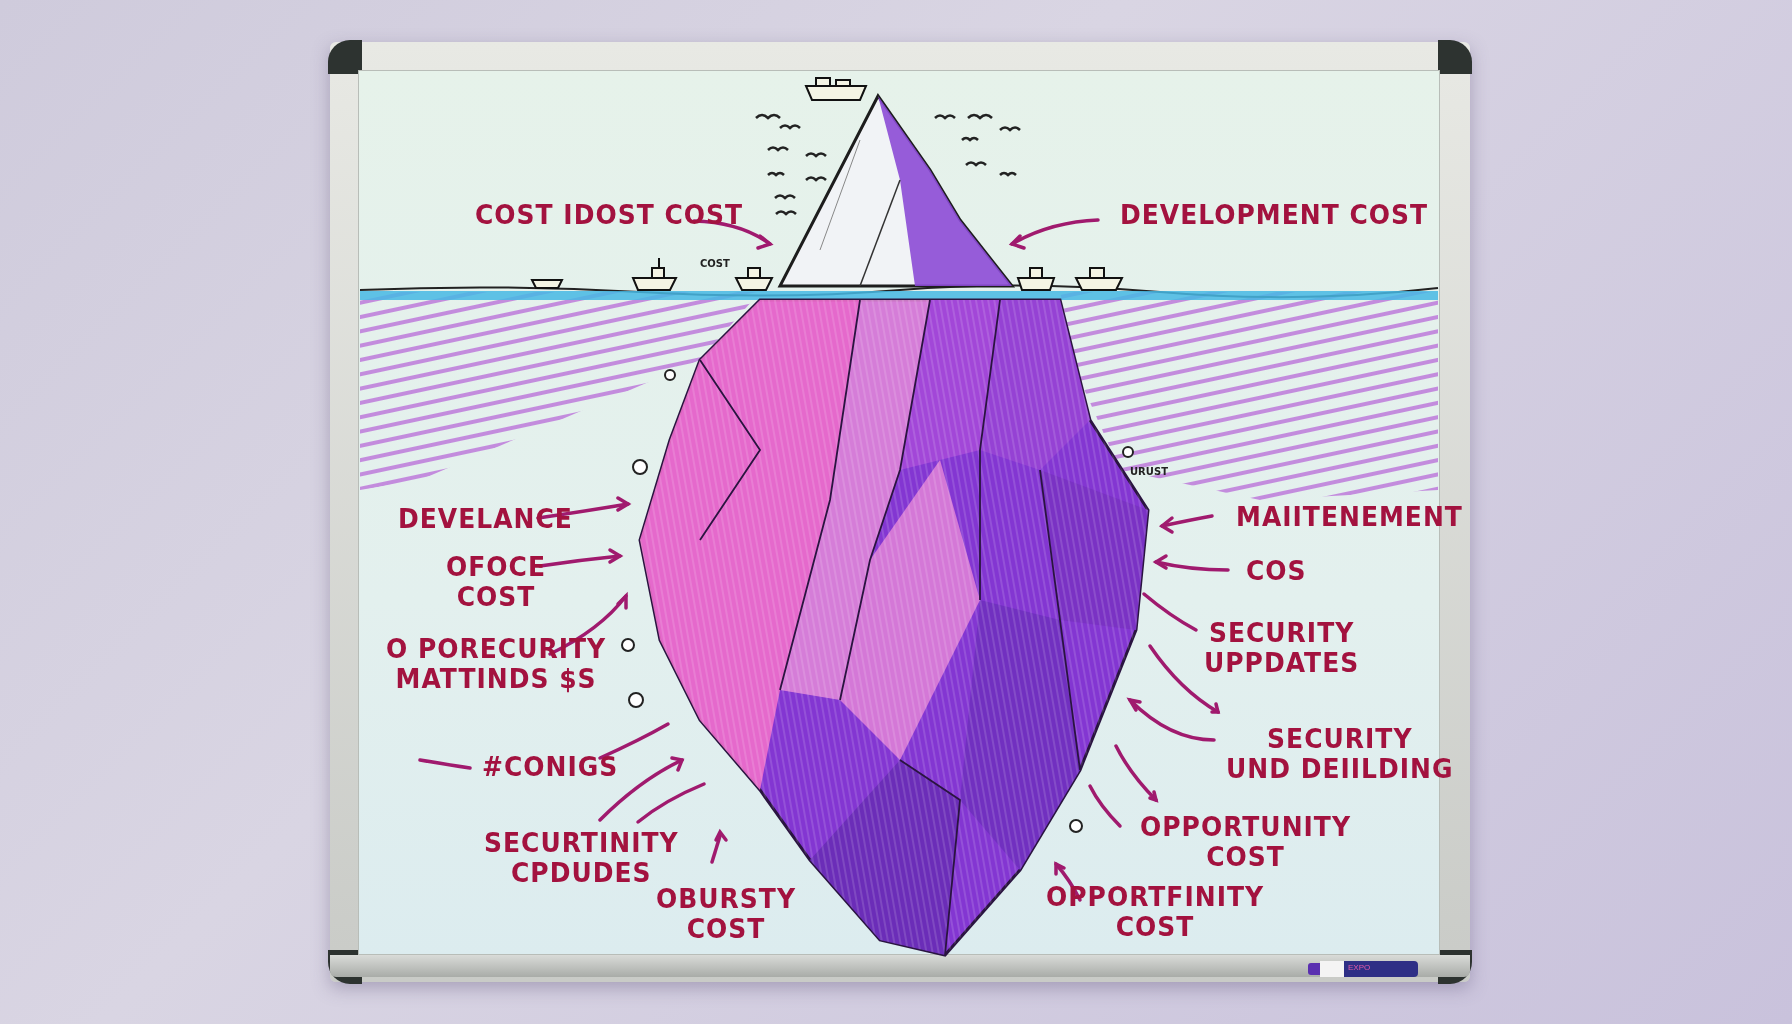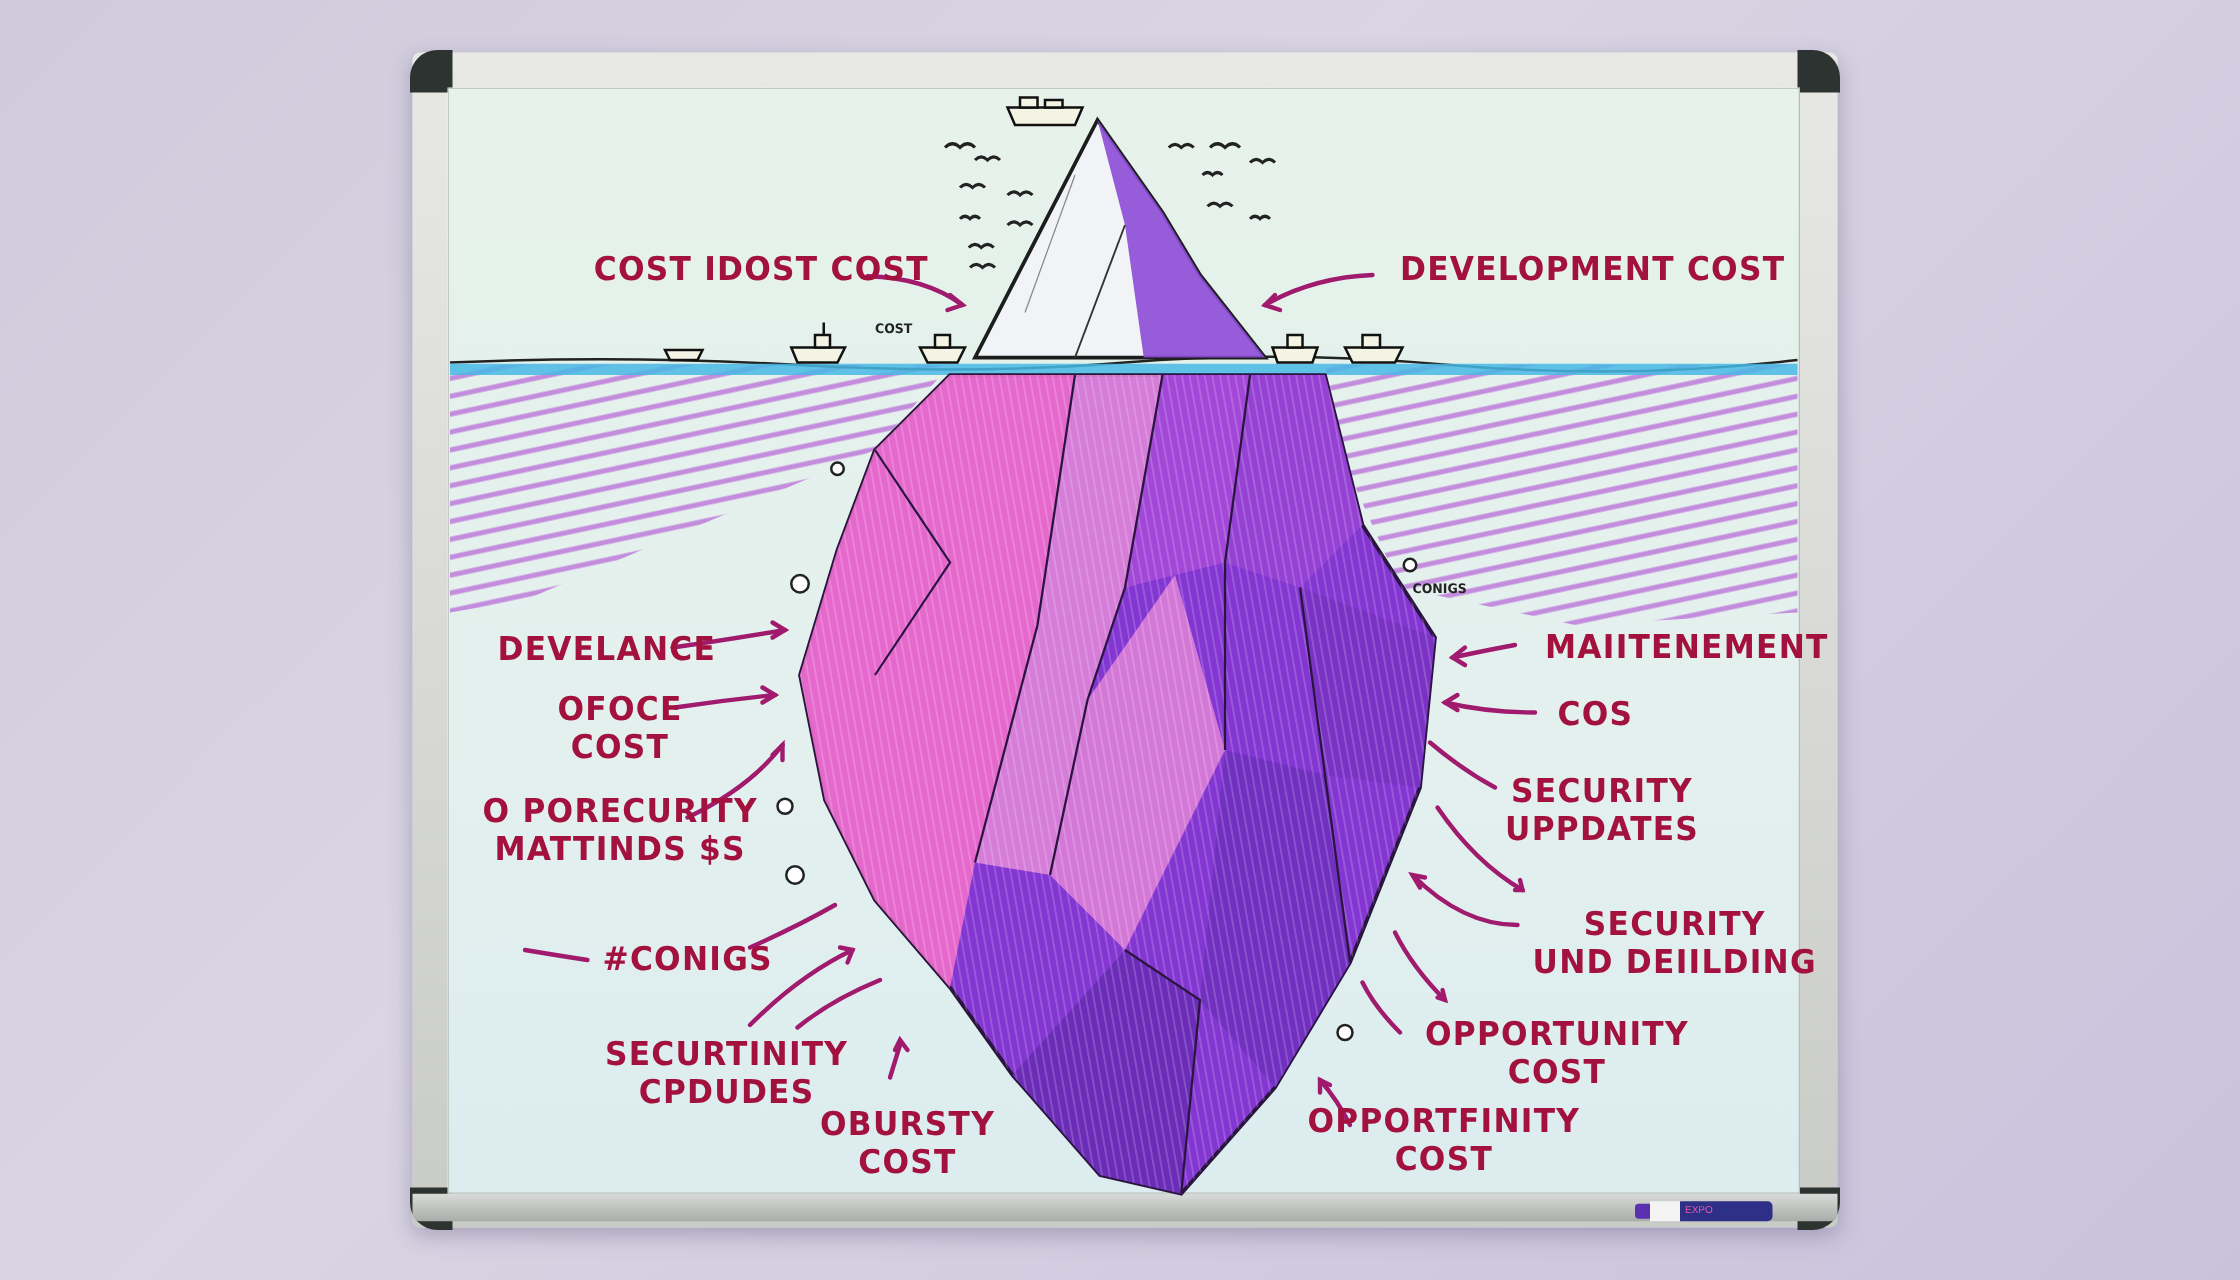--- a/index.html
+++ b/index.html
@@ -164,21 +164,21 @@
     <circle cx="628" cy="645" r="6"></circle>
       <circle cx="636" cy="700" r="7"></circle>
     <circle cx="1128" cy="452" r="5"></circle>
       <circle cx="1076" cy="826" r="6"></circle>
   </g>
 </svg>
 
 <div class="lbl" style="left:475px;top:202px;">COST IDOST COST</div>
 <div class="lbl" style="left:1120px;top:202px;">DEVELOPMENT COST</div>
 <div class="lbl small" style="left:700px;top:258px;">COST</div>
-<div class="lbl small" style="left:1130px;top:466px;">CONIGS</div>
+<div class="lbl small" style="left:1130px;top:466px;">URUST</div>
 
 <div class="lbl" style="left:398px;top:506px;">
   <div>DEVELANCE</div>
 </div>
 <div class="lbl" style="left:446px;top:554px;">
   <div>OFOCE</div>
   <div>COST</div>
 </div>
 <div class="lbl" style="left:386px;top:636px;">
   <div>O PORECURITY</div>

